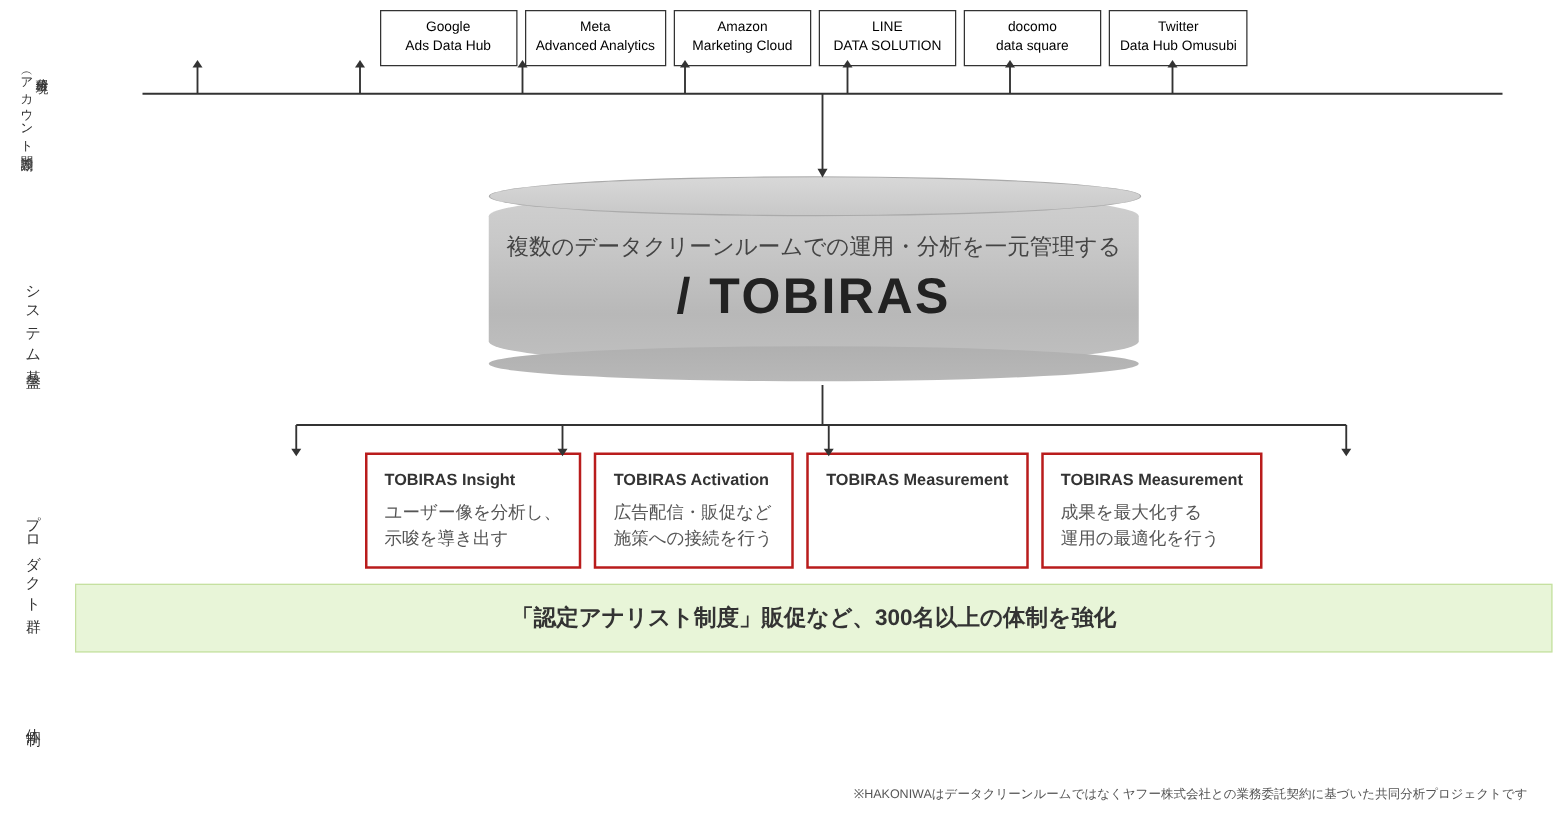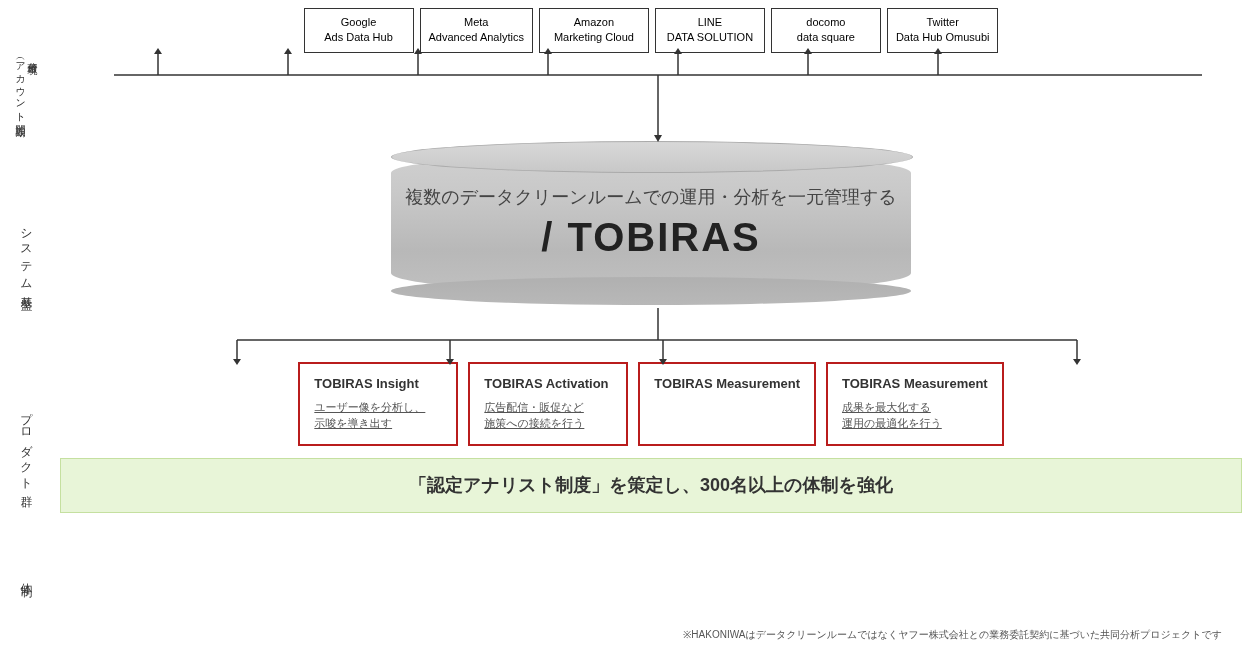--- a/index.html
+++ b/index.html
@@ -152,24 +152,23 @@
 
     .product-box-title {
       font-size: 13px;
       font-weight: bold;
       color: #333;
       margin-bottom: 6px;
       line-height: 1.3;
     }
 
     .product-box-desc {
-      font-size: 11px;
+      font-size: 14px;
       color: #555;
       line-height: 1.5;
-      text-decoration: underline;
     }
 
     .bottom-box {
       background: #e8f5d8;
       border: 1.5px solid #c5e0a0;
       width: 100%;
       height: 55px;
       display: flex;
       align-items: center;
       justify-content: center;
@@ -313,20 +312,20 @@
         <div class="product-box-title">TOBIRAS Measurement</div>
         <div class="product-box-desc" style="white-space:pre-line;">成果を最大化する
 運用の最適化を行う</div>
       </div>
     </div>
 
     <div style="height:12px;"></div>
 
     <div style="padding: 0 8px; position:relative; z-index:5;">
       <div class="bottom-box">
-        <span>「認定アナリスト制度」を策定し、300名以上の体制を強化</span>
+        <span>「認定アナリスト制度」販促など、300名以上の体制を強化</span>
       </div>
     </div>
 
     <div class="footnote">※HAKONIWAはデータクリーンルームではなくヤフー株式会社との業務委託契約に基づいた共同分析プロジェクトです</div>
 
   </div>
 </div>
 
 </body></html>

